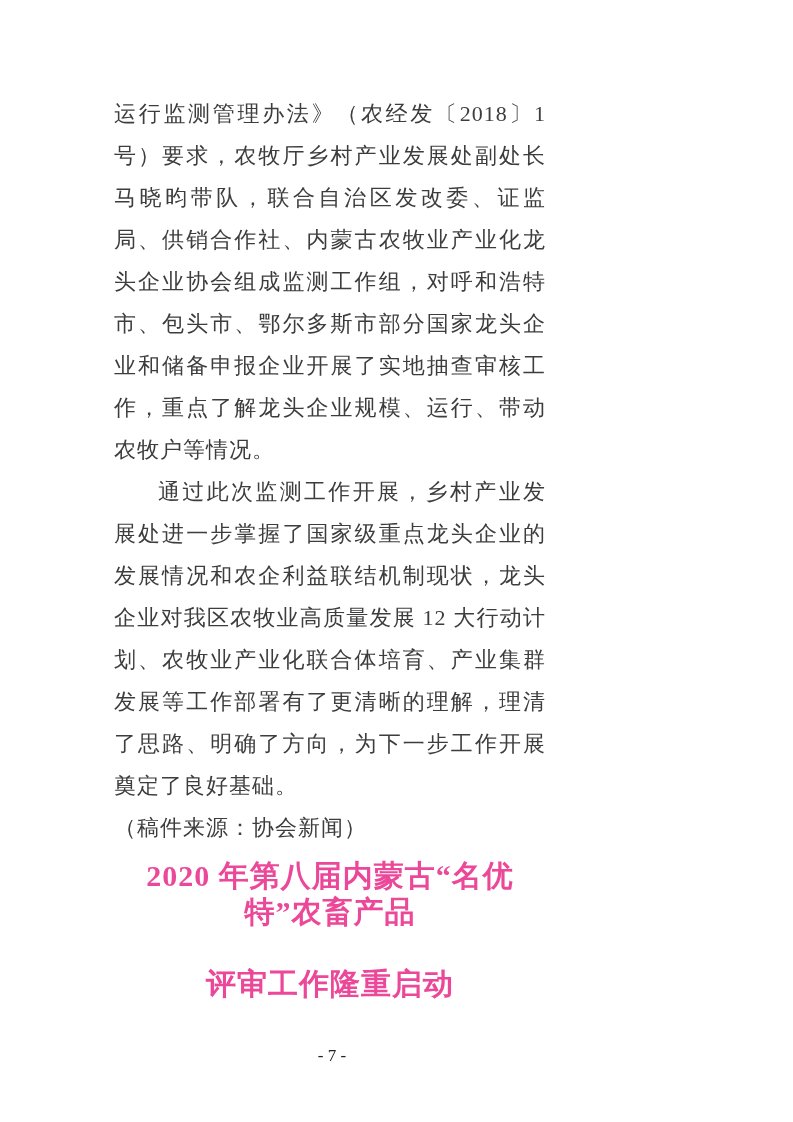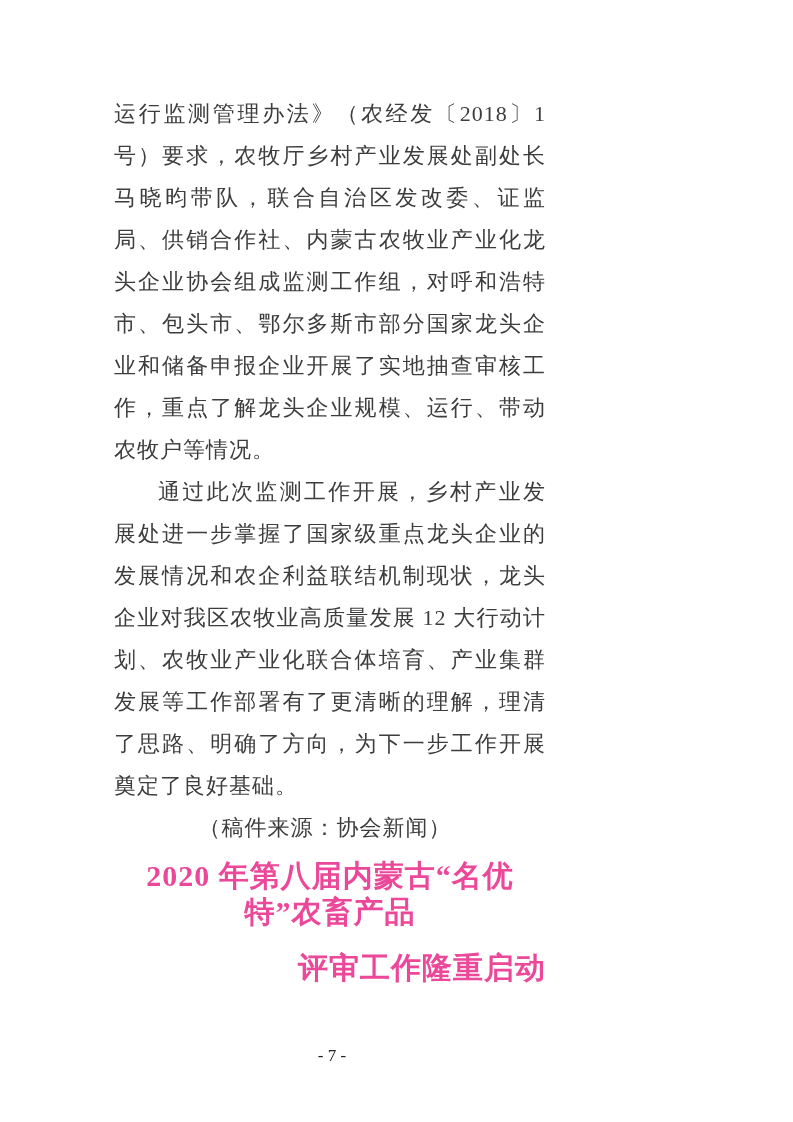--- a/index.html
+++ b/index.html
@@ -29,42 +29,41 @@
     word-break: break-all;
   }
   .body-para.indent {
     text-indent: 2em;
   }
   .source-note {
     margin: 0;
     font-size: 22px;
     line-height: 42px;
     color: #3d3d3d;
-    text-align: center;
+    text-align: left;
     padding-right: 10px;
     letter-spacing: 1px;
   }
   .heading {
     margin: 0;
     font-size: 30px;
     font-weight: bold;
     color: #ec4899;
     text-align: center;
     letter-spacing: 1px;
   }
   .heading-line {
     display: block;
     line-height: 36px;
   }
   .heading-line.first {
     margin-top: 9px;
   }
   .heading-line.second {
-    margin-top: 20px;
-    text-align: right;
+    margin-top: 36px;
   }
   .page-number {
     position: absolute;
     top: 1045px;
     left: 0;
     width: 100%;
     text-align: center;
     font-size: 17px;
     line-height: 22px;
     color: #222222;

